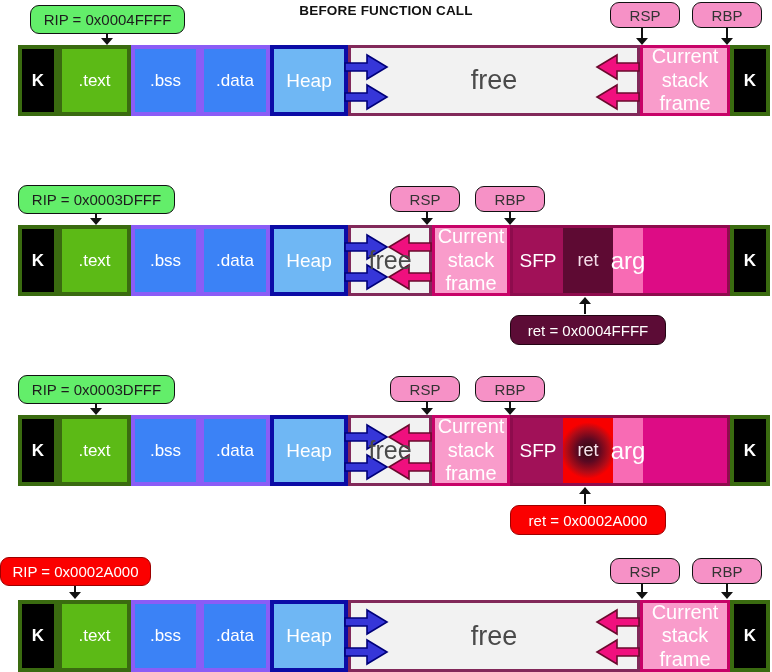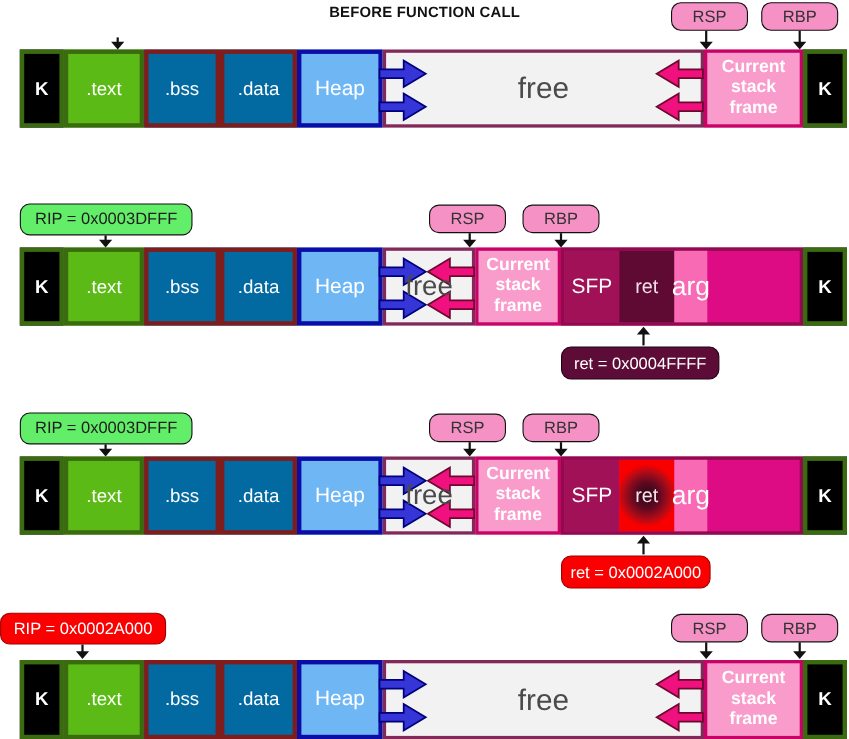--- a/index.html
+++ b/index.html
@@ -10,25 +10,25 @@
   .lbl{position:absolute;box-sizing:border-box;border:1.6px solid #111;border-radius:9px;
        display:flex;align-items:center;justify-content:center;font-size:15px;white-space:nowrap;}
   .lbl.green{background:#63EE6A;color:#1d1d1d;}
   .lbl.pink{background:#F691C6;color:#333;}
   .lbl.red{background:#FB0000;color:#fff;border-color:#9d0000;}
   .lbl.maroon{background:#5C0C36;color:#fff;border-color:#230413;}
   .seg{position:absolute;box-sizing:border-box;display:flex;align-items:center;
        justify-content:center;color:#fff;font-size:17px;}
   .seg.k{background:#000;border:4px solid #3A6B10;font-weight:600;}
   .seg.text{background:#5CBA16;border:4px solid #3A6B10;}
-  .seg.yellow{background:#0369a1;border:4px solid #7f1d1d;}
+  .seg.yellow{background:#3b82f6;border:4px solid #8b5cf6;}
   .seg.heap{background:#6FB7F4;border:4px solid #0C0CA6;font-size:19px;}
   .seg.free{background:#F2F2F2;border:3px solid #82295A;}
-  .seg.csf{background:#F99CCB;border:3px solid #C70368;font-size:16px;text-align:center;
-           line-height:1.18;padding:0 16px;font-weight:bold;}
+  .seg.csf{background:#F99CCB;border:3px solid #C70368;font-size:20px;text-align:center;
+           line-height:1.18;padding:0 16px;}
   .seg.group{background:#DD0C85;border:3px solid #8E0C4D;}
   .sub{position:absolute;top:0;bottom:0;display:flex;align-items:center;justify-content:center;color:#fff;text-align:center;}
   .sub.sfp{background:#A11158;font-size:19px;}
   .sub.ret{background:#5E0A33;font-size:18px;color:#F4DCE8;}
   .sub.ret.hot{background:radial-gradient(ellipse 58% 46% at 50% 50%,
                #2E0810 0%,#5A0922 38%,#B50B16 74%,#F80000 94%);color:#F7E3EC;}
   .sub.arg{background:#F86BB4;font-size:24px;}
   .free-label{position:absolute;display:flex;align-items:center;justify-content:center;
               color:#4a4a4a;font-size:27px;z-index:6;pointer-events:none;}
   .free-label.small{font-size:25px;}
@@ -42,20 +42,21 @@
   .tick.up .shaft{top:5px;bottom:0;}
   .tick.up .head{top:0;left:0;width:0;height:0;border-left:6px solid transparent;
                  border-right:6px solid transparent;border-bottom:7px solid #111;}
 </style>
 </head>
 <body>
 
 <div class="canvas">
 
   <div class="title" style="top:3px">BEFORE FUNCTION CALL</div>
+  <div class="lbl green" style="left:30px;top:5px;width:155px;height:29px">RIP = 0x0004FFFF</div>
   <div class="tick down" style="left:101px;top:34px;height:11px">
       <i class="shaft"></i>
       <i class="head"></i>
     </div>
   <div class="lbl pink" style="left:610px;top:2px;width:70px;height:26px">RSP</div>
   <div class="tick down" style="left:636px;top:28px;height:17px">
       <i class="shaft"></i>
       <i class="head"></i>
     </div>
   <div class="lbl pink" style="left:692px;top:2px;width:70px;height:26px">RBP</div>
@@ -129,21 +130,21 @@
       <polygon points="45,11 23,11 23,3 3,15 23,27 23,19 45,19"></polygon>
       <polygon points="45,41 23,41 23,33 3,45 23,57 23,49 45,49"></polygon>
     </g>
   </svg>
   <div class="free-label small" style="left:348px;top:225px;width:84px;height:71px">free</div>
 
   <div class="tick up" style="left:579px;top:297px;height:17px">
       <i class="shaft"></i>
       <i class="head"></i>
     </div>
-  <div class="lbl maroon" style="left:510px;top:315px;width:144px;height:30px">ret = 0x0004FFFF</div>
+  <div class="lbl maroon" style="left:510px;top:315px;width:156px;height:30px">ret = 0x0004FFFF</div>
 
   <div class="lbl green" style="left:18px;top:375px;width:157px;height:29px">RIP = 0x0003DFFF</div>
   <div class="tick down" style="left:90px;top:404px;height:11px">
       <i class="shaft"></i>
       <i class="head"></i>
     </div>
   <div class="lbl pink" style="left:390px;top:376px;width:70px;height:26px">RSP</div>
   <div class="tick down" style="left:421px;top:402px;height:13px">
       <i class="shaft"></i>
       <i class="head"></i>
@@ -180,21 +181,21 @@
       <polygon points="45,11 23,11 23,3 3,15 23,27 23,19 45,19"></polygon>
       <polygon points="45,41 23,41 23,33 3,45 23,57 23,49 45,49"></polygon>
     </g>
   </svg>
   <div class="free-label small" style="left:348px;top:415px;width:84px;height:71px">free</div>
 
   <div class="tick up" style="left:579px;top:487px;height:17px">
       <i class="shaft"></i>
       <i class="head"></i>
     </div>
-  <div class="lbl red" style="left:510px;top:505px;width:136px;height:30px">ret = 0x0002A000</div>
+  <div class="lbl red" style="left:510px;top:505px;width:156px;height:30px">ret = 0x0002A000</div>
 
   <div class="lbl red" style="left:0px;top:557px;width:151px;height:29px">RIP = 0x0002A000</div>
   <div class="tick down" style="left:69px;top:586px;height:13px">
       <i class="shaft"></i>
       <i class="head"></i>
     </div>
   <div class="lbl pink" style="left:610px;top:558px;width:70px;height:26px">RSP</div>
   <div class="tick down" style="left:636px;top:584px;height:15px">
       <i class="shaft"></i>
       <i class="head"></i>

